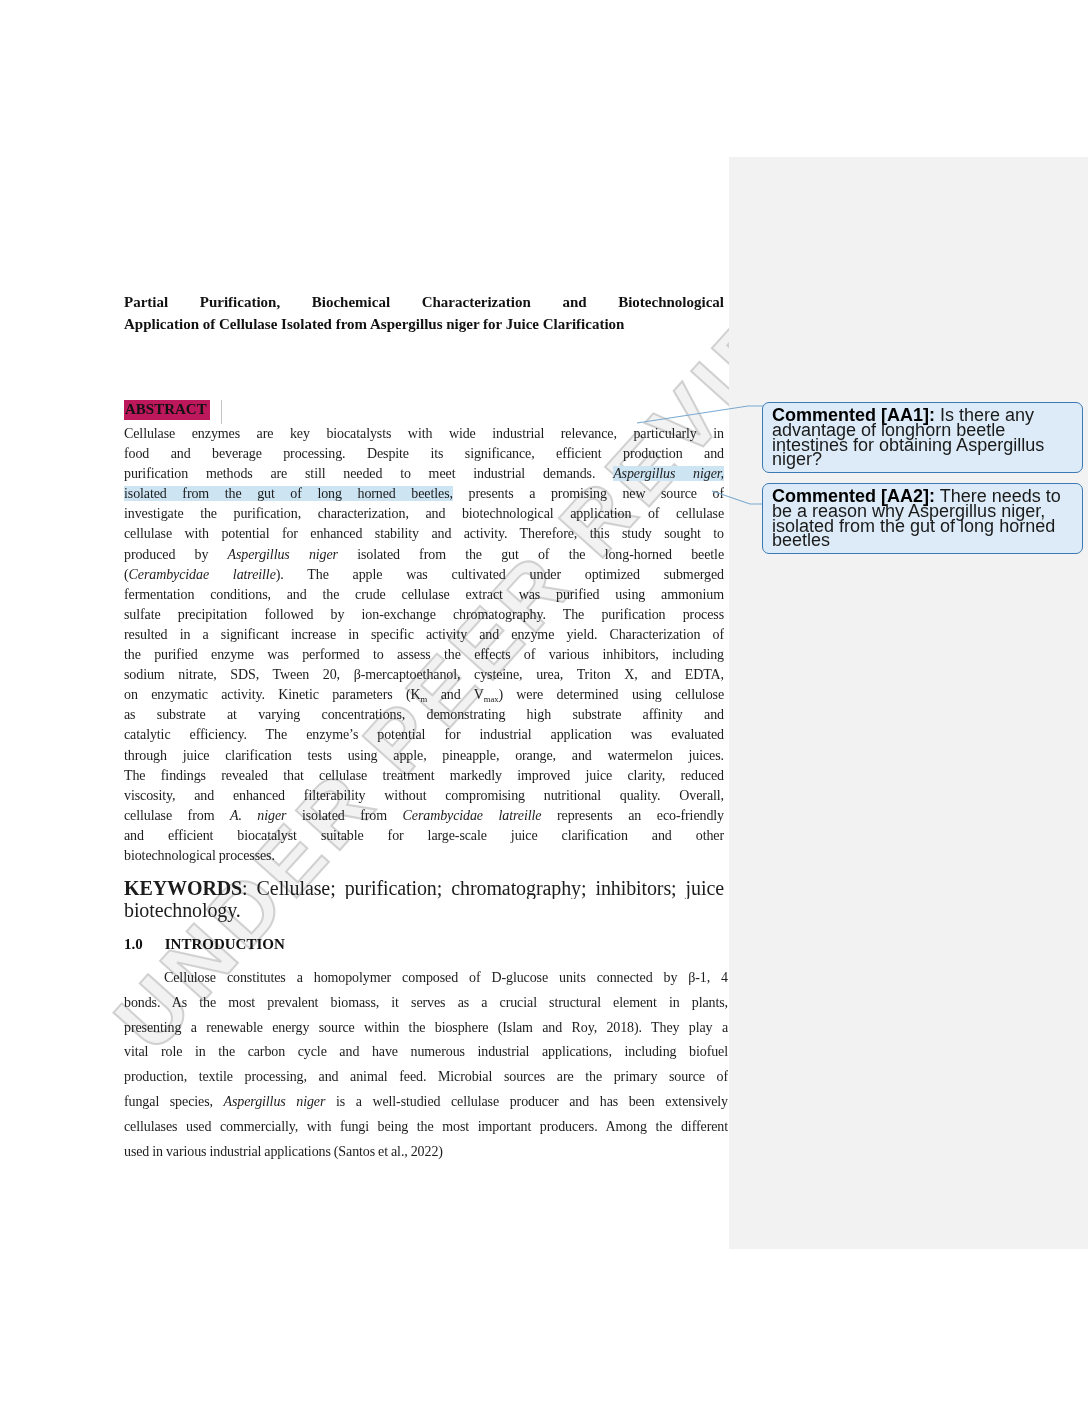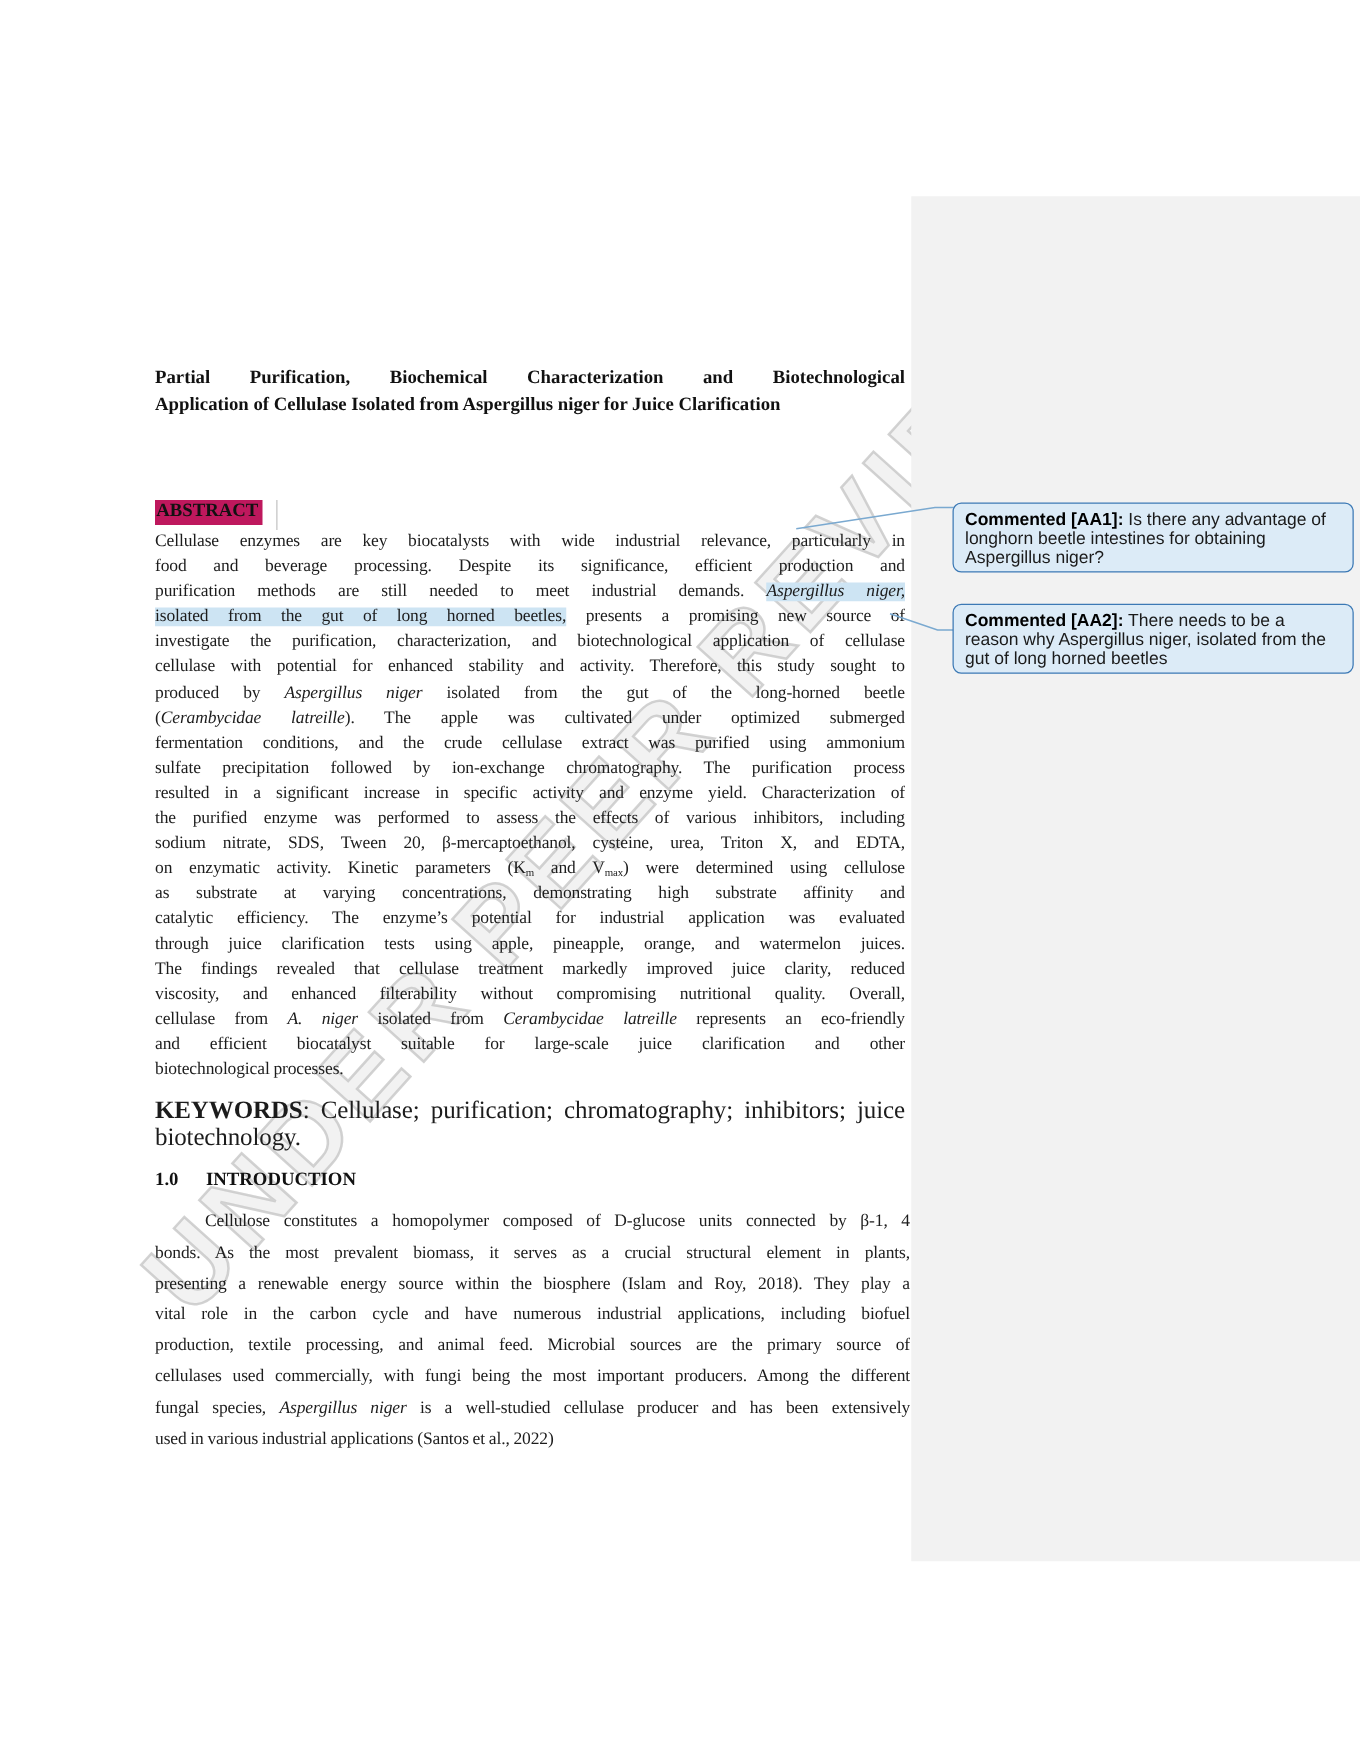--- a/index.html
+++ b/index.html
@@ -59,21 +59,21 @@
   .intro-body{
     position:absolute;left:124px;top:966px;width:604px;
     font-size:14px;line-height:24.8px;letter-spacing:-0.1px;word-spacing:-0.4px;
   }
   .intro-body .line{height:24.8px;}
   
   .comment-box{
     position:absolute;left:762px;width:321px;box-sizing:border-box;
     background:#dcebf7;border:1.5px solid #3c79b5;border-radius:7px;
     padding:5px 8px 5px 9px;
-    font-size:14px;line-height:14.8px;color:#1a1a1a;z-index:5;
+    font-size:18px;line-height:14.8px;color:#1a1a1a;z-index:5;
   }
   .comment-box .c-label{font-weight:700;color:#000;}
   .comment-aa1{top:402px;min-height:36px;}
   .comment-aa2{top:483px;min-height:54px;}
   .leaders{position:absolute;left:0;top:0;width:1088px;height:1408px;z-index:4;pointer-events:none;}
 </style>
 </head>
 <body>
 
 <div class="page">
@@ -127,22 +127,22 @@
     <div class="intro-heading">
       <span>1.0</span><span class="tabgap"></span><span>INTRODUCTION</span>
     </div>
 
     <div class="intro-body">
         <div class="line ind"><span>Cellulose constitutes a homopolymer composed of D-glucose units connected by β-1, 4</span></div>
         <div class="line"><span>bonds. As the most prevalent biomass, it serves as a crucial structural element in plants,</span></div>
         <div class="line"><span>presenting a renewable energy source within the biosphere (Islam and Roy, 2018).  They play a</span></div>
         <div class="line"><span>vital role in the carbon cycle and have numerous industrial applications, including biofuel</span></div>
         <div class="line"><span>production, textile processing, and animal feed. Microbial sources are the primary source of</span></div>
+        <div class="line"><span>fungal species, </span><span class="it">Aspergillus niger</span><span> is a well-studied cellulase producer and has been extensively</span></div>
         <div class="line"><span>cellulases used commercially, with fungi being the most important producers. Among the different</span></div>
-        <div class="line"><span>fungal species, </span><span class="it">Aspergillus niger</span><span> is a well-studied cellulase producer and has been extensively</span></div>
         <div class="line noj"><span>used in various industrial applications (Santos et al., 2022)</span></div>
       </div>
 
   </div>
 
   <svg class="leaders">
     <polyline points="637,423 748,406 763,406" fill="none" stroke="#7aa9d0" stroke-width="1.2"></polyline>
     <polyline points="712,491 750,504 763,504" fill="none" stroke="#7aa9d0" stroke-width="1.2"></polyline>
   </svg>
 

